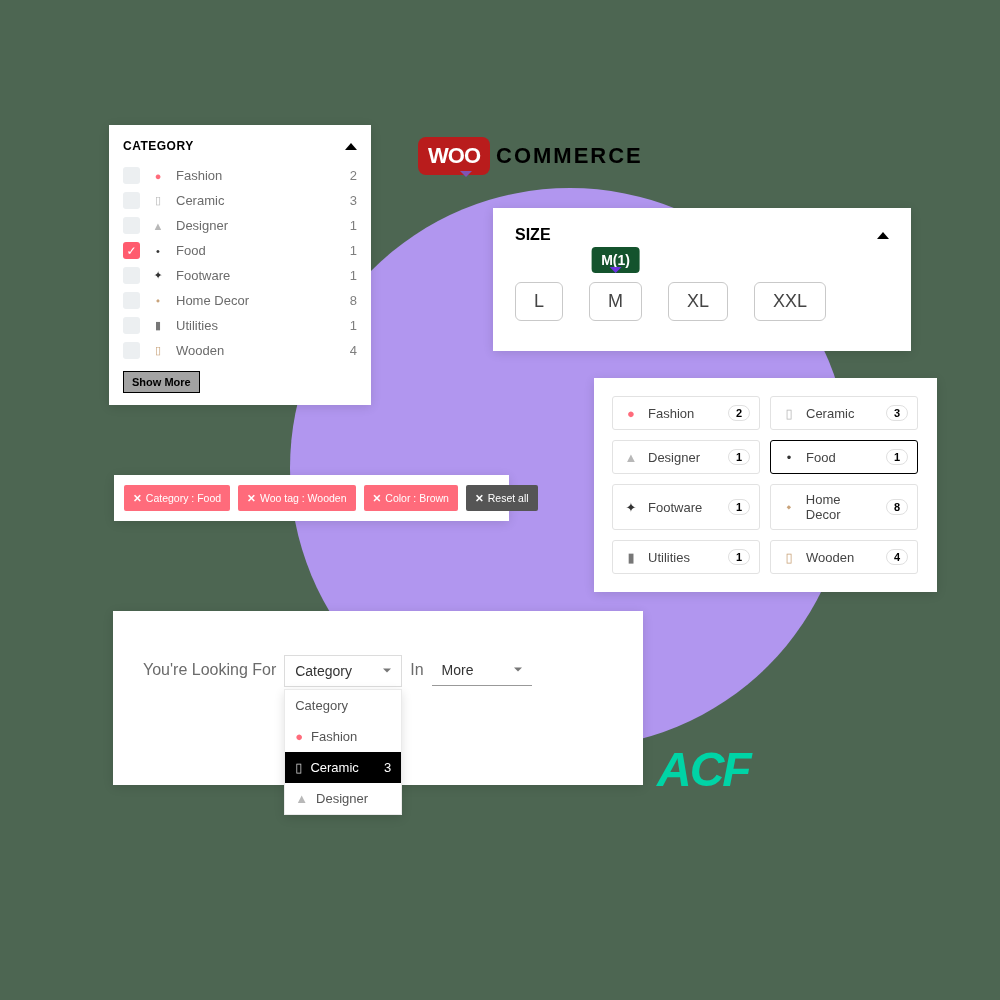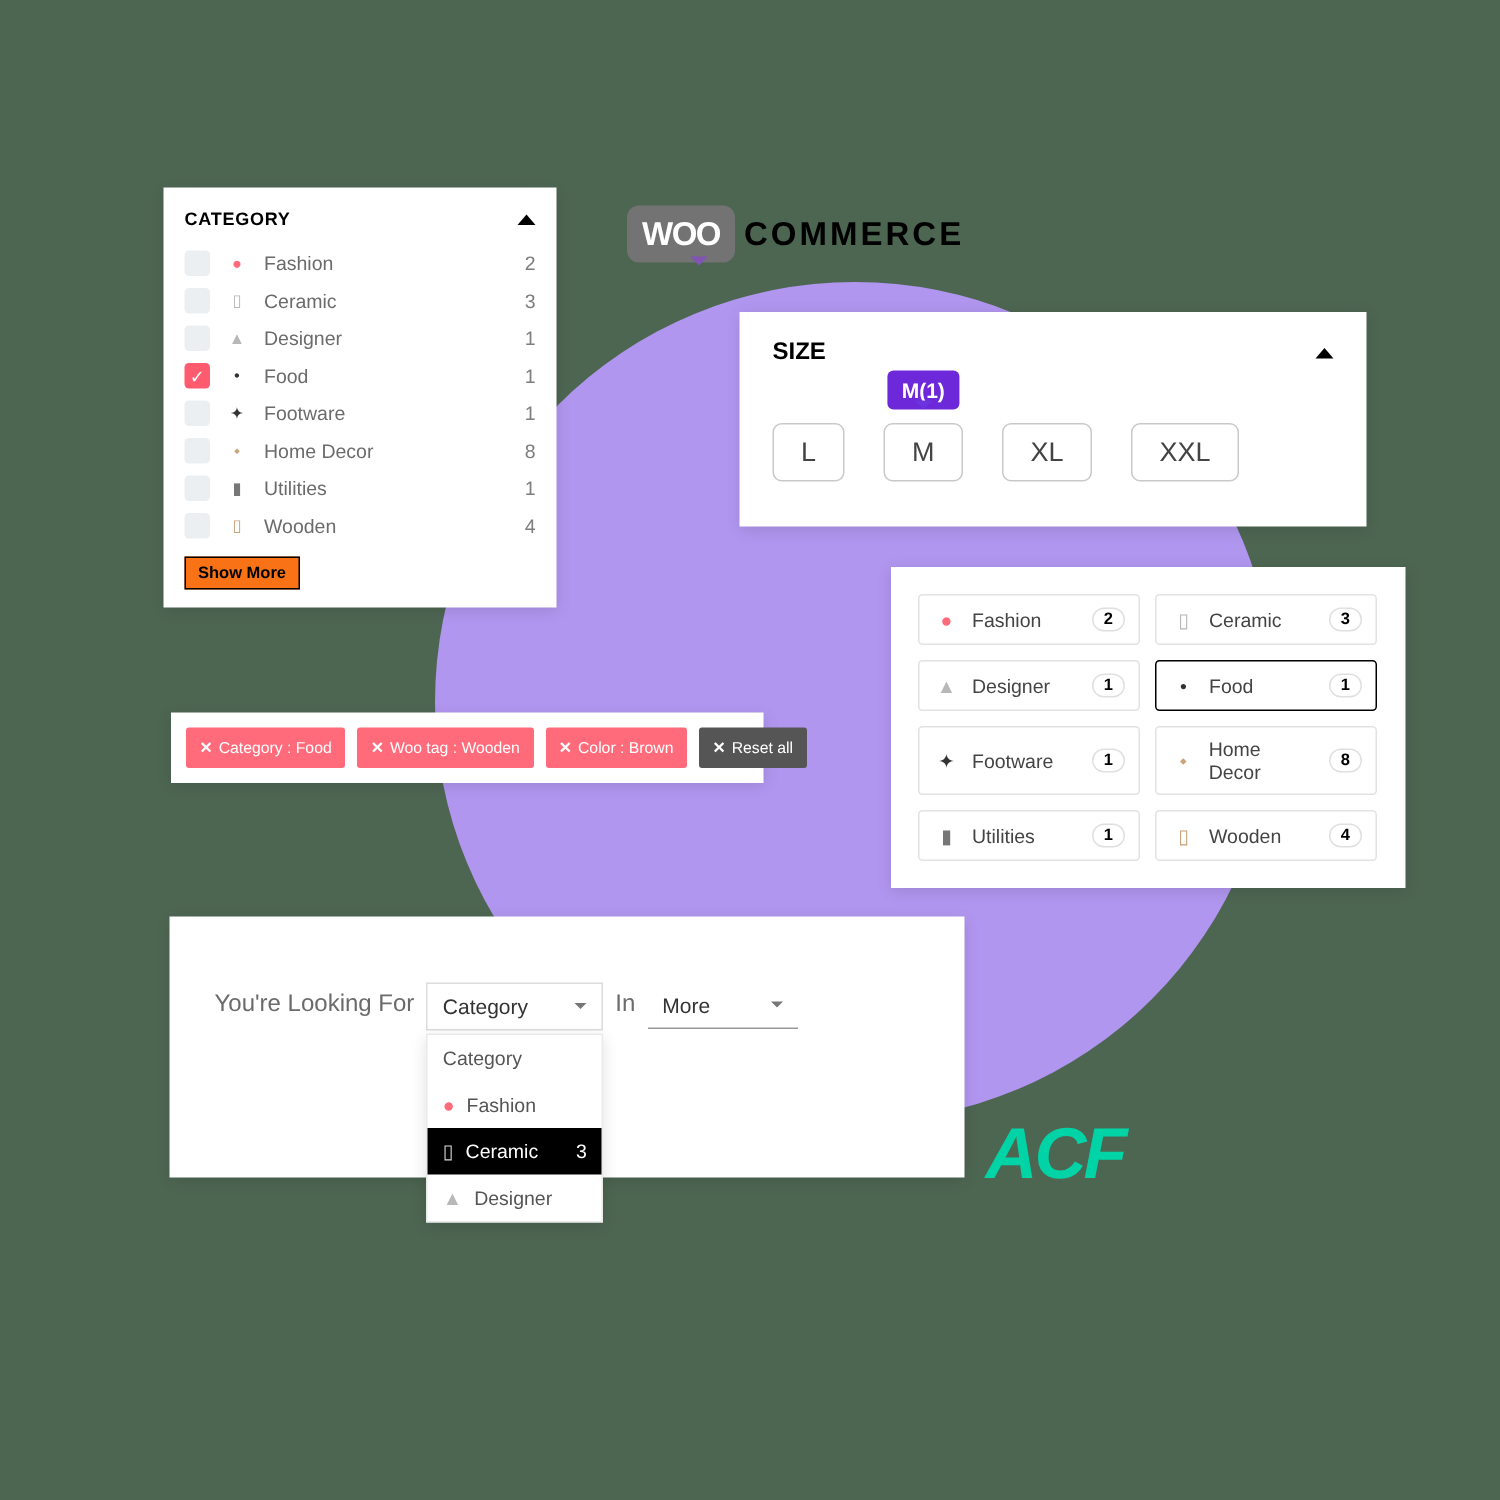--- a/index.html
+++ b/index.html
@@ -26,34 +26,34 @@
 
   
   .cat-panel { left: 109px; top: 125px; width: 262px; padding: 14px 14px 12px; }
   .cat-head { display:flex; align-items:center; justify-content:space-between; font-size:12px; font-weight:700; letter-spacing:.5px; color:#000; margin-bottom:10px;}
   .cat-row { display:flex; align-items:center; gap:10px; padding:4px 0; font-size:13px; color:#6b6b6b;}
   .cat-row .cb { width:17px; height:17px; border-radius:3px; background:#eceff1;}
   .cat-row.checked .cb { background:#ff5b6e; display:flex; align-items:center; justify-content:center; color:#fff; font-size:12px;}
   .cat-row .ico { width:16px; height:16px; border-radius:8px; display:flex; align-items:center; justify-content:center; font-size:11px;}
   .cat-row .lbl { flex:1; }
   .cat-row .cnt { color:#7e7e7e; }
-  .showmore { margin-top:8px; border:1px solid #000; padding:4px 8px; font-size:11px; font-weight:600; display:inline-block; background:#f97316; cursor:pointer;}
+  .showmore { margin-top:8px; border:1px solid #000; padding:4px 8px; font-size:11px; font-weight:600; display:inline-block; background:#a3a3a3; cursor:pointer;}
 
   
   .woo { position:absolute; left:418px; top:137px; display:flex; align-items:center; gap:6px;}
-  .woo-bubble { background:#737373; color:#fff; font-weight:800; font-size:22px; padding:6px 10px; border-radius:8px; position:relative; letter-spacing:-1px;}
+  .woo-bubble { background:#b91c1c; color:#fff; font-weight:800; font-size:22px; padding:6px 10px; border-radius:8px; position:relative; letter-spacing:-1px;}
   .woo-bubble:after{ content:""; position:absolute; right:18px; bottom:-8px; border:6px solid transparent; border-top-color:#7f54b3;}
   .woo-txt { font-weight:800; font-size:22px; letter-spacing:2px; color:#000;}
 
   
   .size-panel { left:493px; top:208px; width:418px; padding:18px 22px 30px; }
   .size-head { display:flex; justify-content:space-between; align-items:center; font-weight:700; font-size:16px; margin-bottom:38px;}
   .size-opts { display:flex; gap:26px;}
   .size-box { border:1.5px solid #c9c9c9; border-radius:6px; padding:8px 18px; font-size:18px; color:#444; cursor:pointer; position:relative;}
-  .size-tip { position:absolute; top:-36px; left:50%; transform:translateX(-50%); background:#6d28d9; color:#fff; font-size:14px; font-weight:600; padding:5px 10px; border-radius:4px; white-space:nowrap;}
+  .size-tip { position:absolute; top:-36px; left:50%; transform:translateX(-50%); background:#14532d; color:#fff; font-size:14px; font-weight:600; padding:5px 10px; border-radius:4px; white-space:nowrap;}
   .size-tip:after{content:"";position:absolute;left:50%;bottom:-6px;transform:translateX(-50%);border:6px solid transparent;border-top-color:#6c33e0;}
 
   
   .chips-panel { left:114px; top:475px; width:395px; padding:10px; display:flex; gap:8px; }
   .chip { background:#ff6b7b; color:#fff; font-size:10.5px; padding:7px 9px; border-radius:2px; display:flex; align-items:center; gap:4px; cursor:pointer; white-space:nowrap;}
   .chip.reset { background:#555;}
   .chip .x { font-weight:700; }
 
   
   .tabs-panel { left:594px; top:378px; width:343px; padding:18px;}

